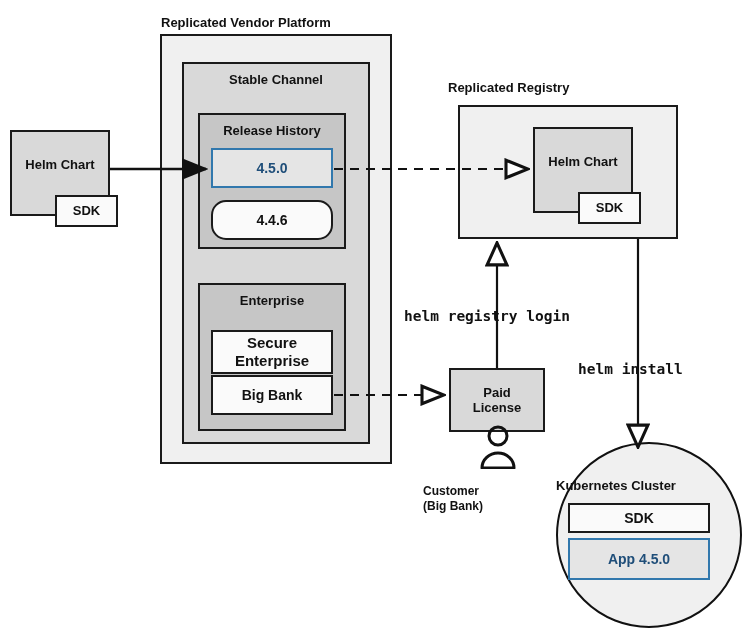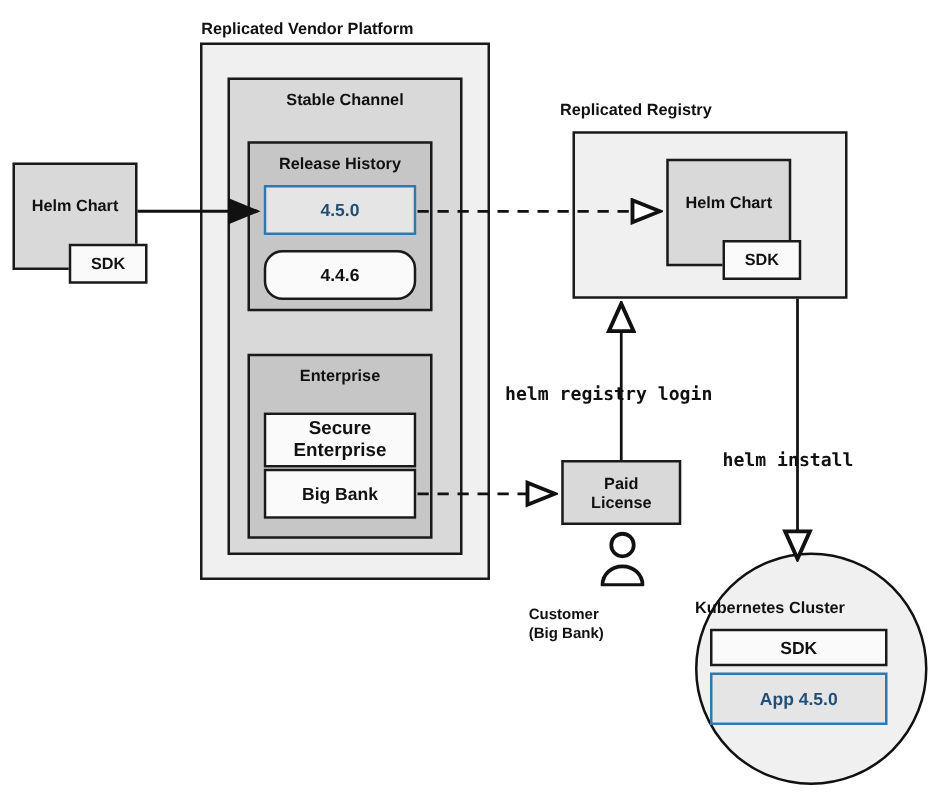--- a/index.html
+++ b/index.html
@@ -142,21 +142,21 @@
 
   <div class="box fill-lgray" style="left:458px; top:105px; width:220px; height:134px;"></div>
 
   <div class="box fill-mgray" style="left:533px; top:127px; width:100px; height:86px; font-size:13px;">
     <span style="transform:translateY(-8px);">Helm Chart</span>
   </div>
   <div class="box fill-white" style="left:578px; top:192px; width:63px; height:32px; font-size:13px;">
     <span>SDK</span>
   </div>
 
-  <div class="box fill-mgray" style="left:449px; top:368px; width:96px; height:52px; font-size:13px;">
+  <div class="box fill-mgray" style="left:449px; top:368px; width:96px; height:64px; font-size:13px;">
     <span style="white-space:pre-line;">Paid
 License</span>
   </div>
 
   <svg class="person" style="left:477px; top:425px; width:42px; height:44px;" viewBox="0 0 42 44">
     <circle cx="21" cy="11" r="9" fill="none" stroke="#111111" stroke-width="3"></circle>
     <path d="M5,43 a16,15 0 0 1 32,0 z" fill="none" stroke="#111111" stroke-width="3" stroke-linejoin="round"></path>
   </svg>
 
   <div class="caption" style="left:423px; top:484px; width:150px;">

